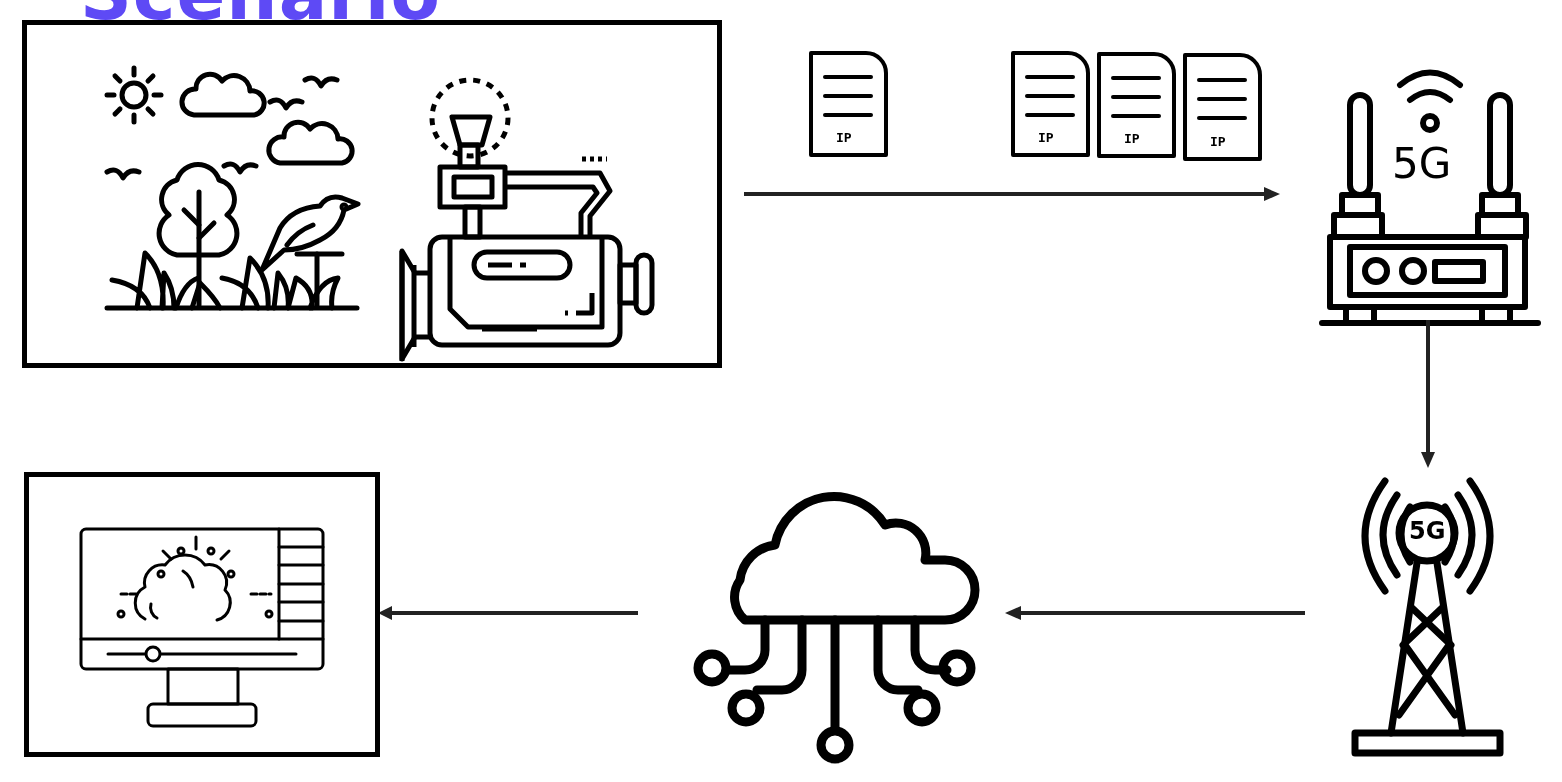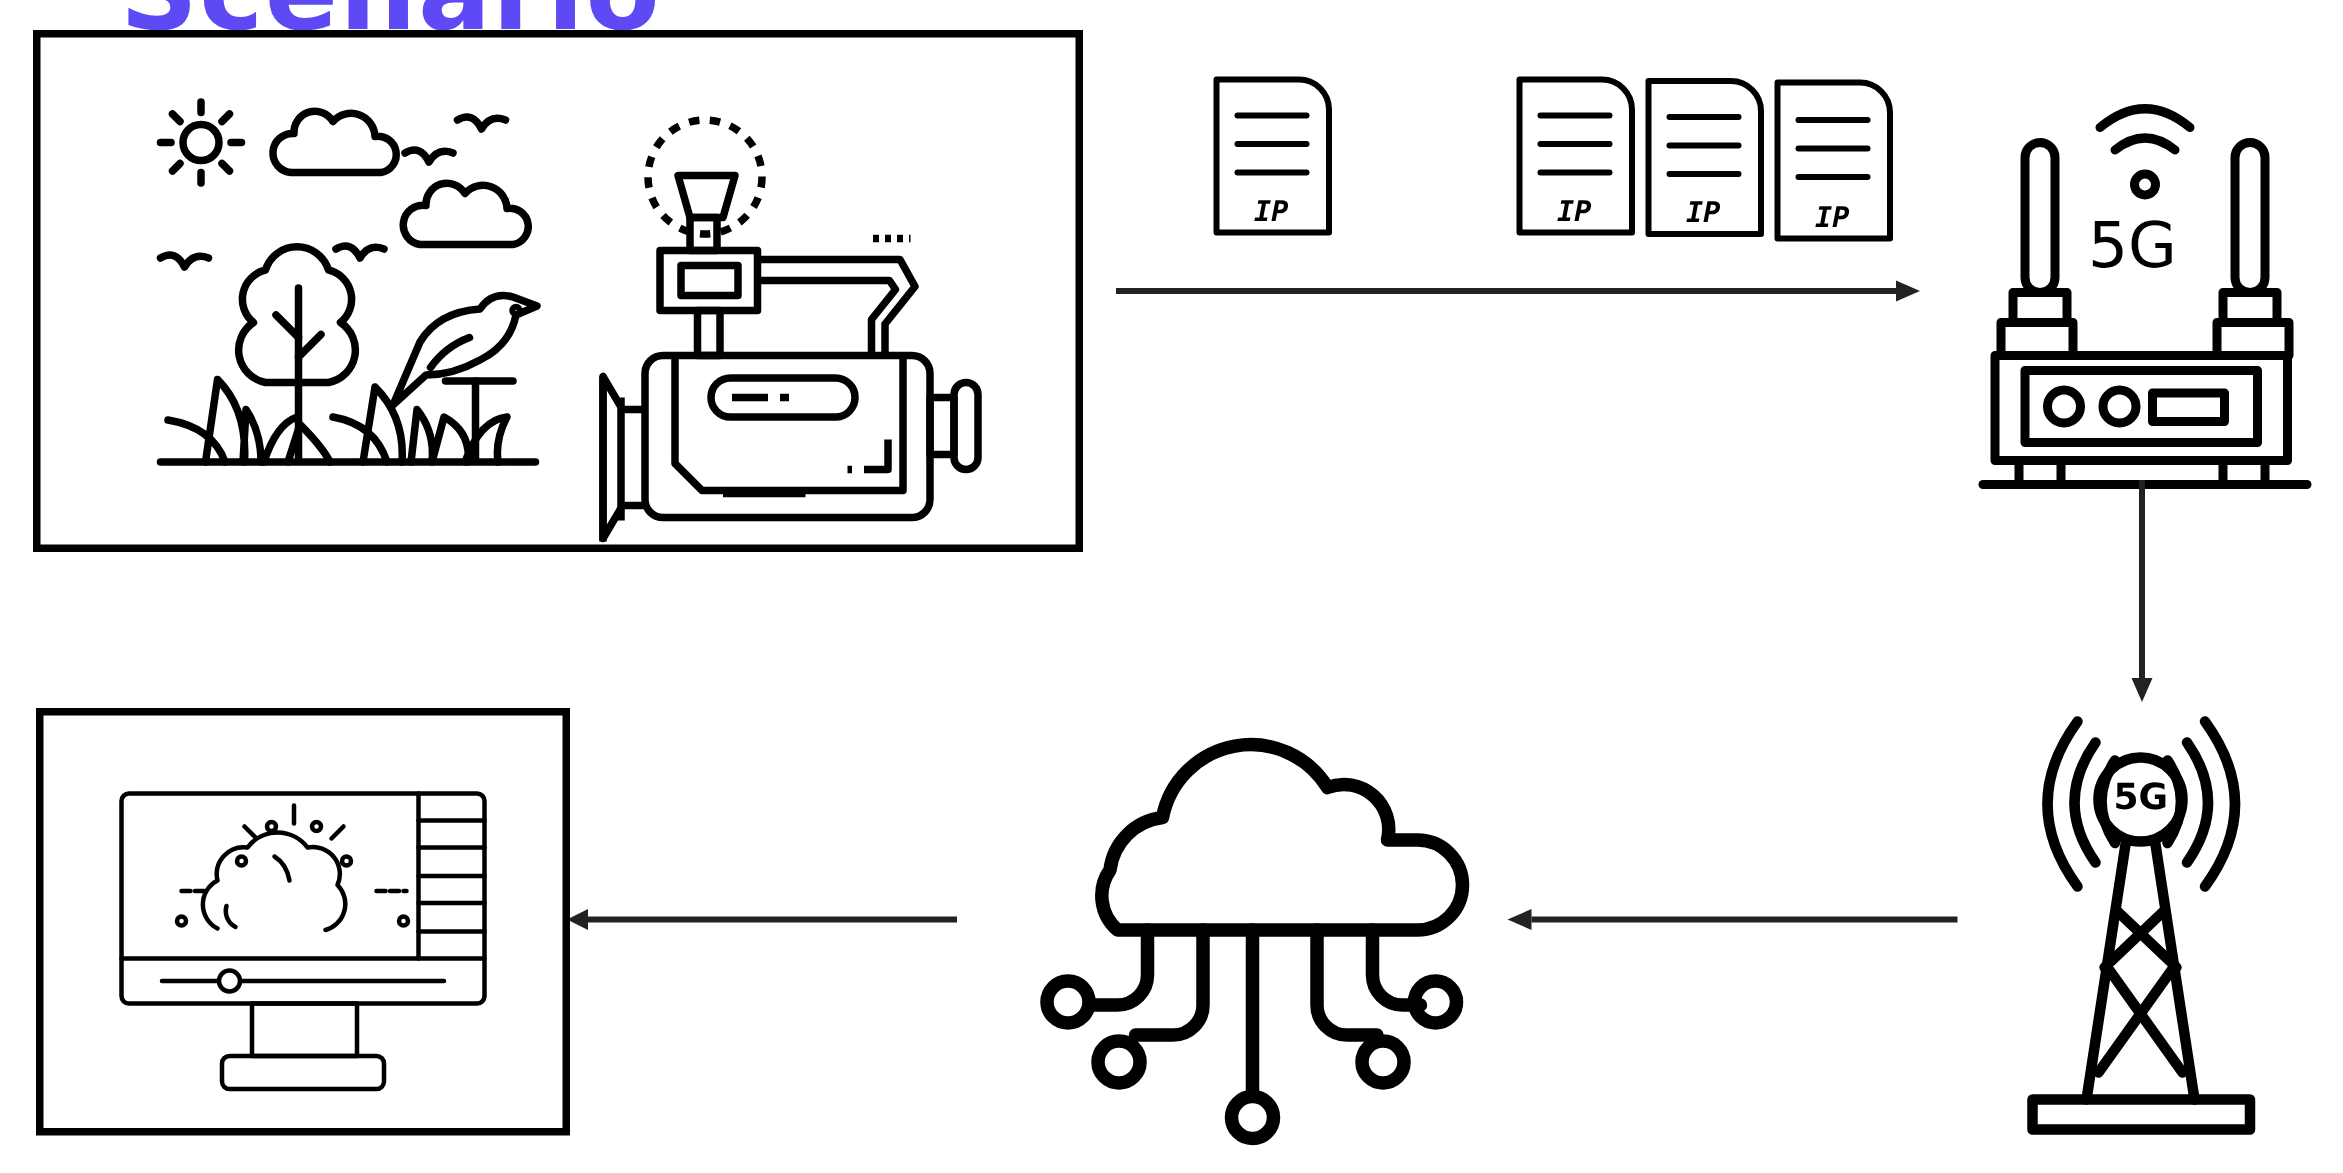--- a/index.html
+++ b/index.html
@@ -6,21 +6,21 @@
   body { width:1562px; height:782px; position:relative; overflow:hidden; font-family:"DejaVu Sans", sans-serif; }
   .title {
     position:absolute; left:80px; top:-42px;
     font-family:"DejaVu Sans", sans-serif; font-weight:bold;
     font-size:72px; color:#5E4AF5; line-height:1; letter-spacing:1px;
   }
   .frame { position:absolute; border:5px solid #000; box-sizing:border-box; background:#fff; }
   .abs { position:absolute; }
   svg { overflow:visible; }
   .ip-doc { position:absolute; }
-  .ip-label { font-family:"DejaVu Sans Mono", monospace; font-weight:bold; font-size:19px;font-style:italic; }
+  .ip-label { font-family:"DejaVu Sans Mono", monospace; font-weight:bold; font-size:13px; }
 </style>
 </head>
 <body>
 
 <div class="title">Scenario</div>
 
 <div class="frame" style="left:22px; top:20px; width:700px; height:348px;">
 
   <svg class="abs" style="left:65px; top:35px;" width="280" height="270" viewBox="0 0 280 270" fill="none" stroke="#000" stroke-width="5" stroke-linecap="round" stroke-linejoin="round">
 

